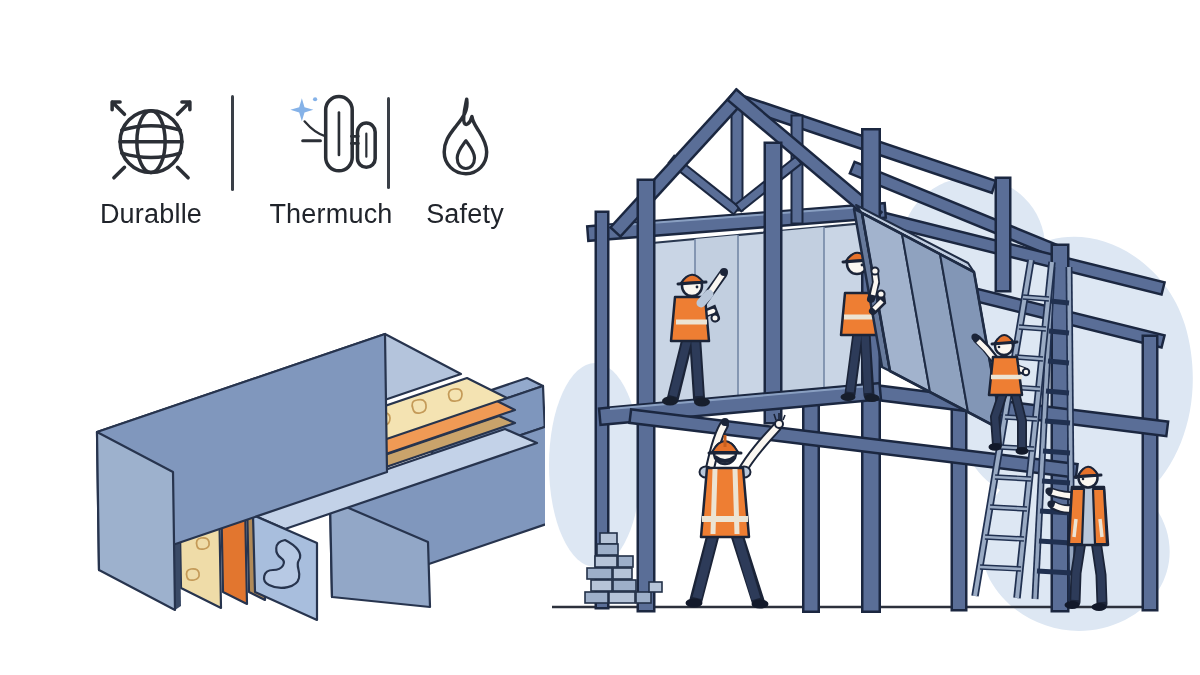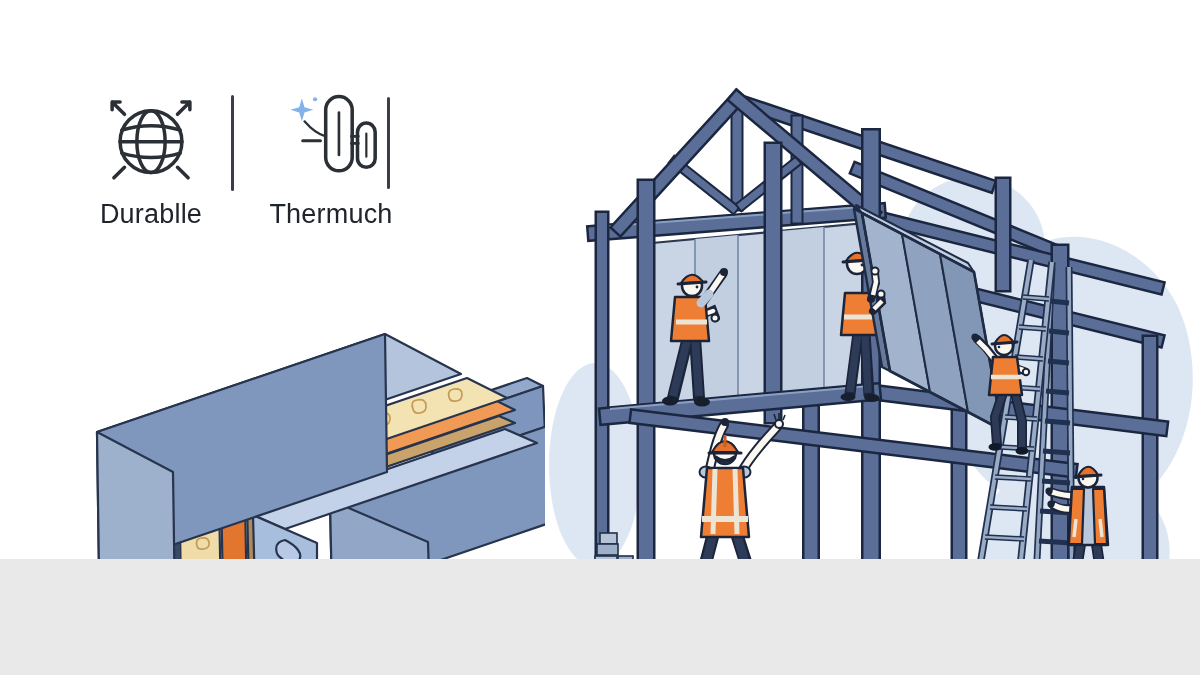--- a/index.html
+++ b/index.html
@@ -1,17 +1,17 @@
 <!DOCTYPE html>
 <html><head>
 <meta charset="utf-8">
 <style>
   html,body{margin:0;padding:0;background:#e9e9e9;}
   .stage{
-    position:relative;width:1200px;height:559px;background:#ffffff;
+    position:relative;width:1200px;height:675px;background:#ffffff;
     overflow:hidden;font-family:"Liberation Sans",sans-serif;margin:0 auto;
   }
   
   .feature{position:absolute;top:85px;text-align:center;}
   .feature .icon-box{height:108px;display:flex;align-items:center;justify-content:center;}
   .feature .label{
     margin-top:6px;font-size:27px;font-weight:500;color:#20242b;letter-spacing:.2px;
     font-family:"Liberation Sans",sans-serif;
   }
   .divider{position:absolute;width:3px;background:#3a3f47;border-radius:2px;}
@@ -61,20 +61,29 @@
         <path class="ico" style="stroke-width:2.5" d="M30 40 Q42 54 54 57"></path>
         <path d="M27 14 L30 24 L40 27 L30 30 L27 40 L24 30 L14 27 L24 24 Z" fill="#85b2e8"></path>
         <circle cx="42" cy="15" r="2.4" fill="#85b2e8"></circle>
       </svg>
     </div>
     <div class="label">Thermuch</div>
   </div>
 
   <div class="divider" style="left:387px;top:97px;height:92px;"></div>
 
+  <div class="feature" style="left:404px;width:122px;">
+    <div class="icon-box">
+      <svg width="104" height="104" viewBox="0 0 120 120">
+        <path class="ico" d="M62 14 C64 28 57 36 49 46 C41 56 36 64 36 75 C36 89 47 100 61 100 C75 100 85 89 85 75 C85 66 81 59 76 51 C73 46 69 41 68 34 C66 42 61 46 59 41 C57 36 60 24 62 14 Z"></path>
+        <path class="ico" style="stroke-width:3.6" d="M61 62 C57 68 51 74 51 82 C51 89 55 94 61 94 C67 94 71 89 71 82 C71 74 65 68 61 62 Z"></path>
+      </svg>
+    </div>
+    <div class="label">Safety</div>
+  </div>
 
   <div class="panel-illustration">
     <svg width="460" height="300" viewBox="0 0 460 300">
 
       <g>
         <polygon class="cut" points="330,86 442,48 458,56 346,94" fill="#93a9cc"></polygon>
         <polygon class="cut" points="346,94 458,56 460,104 348,142" fill="#7e96bd"></polygon>
       </g>
 
       <g>

